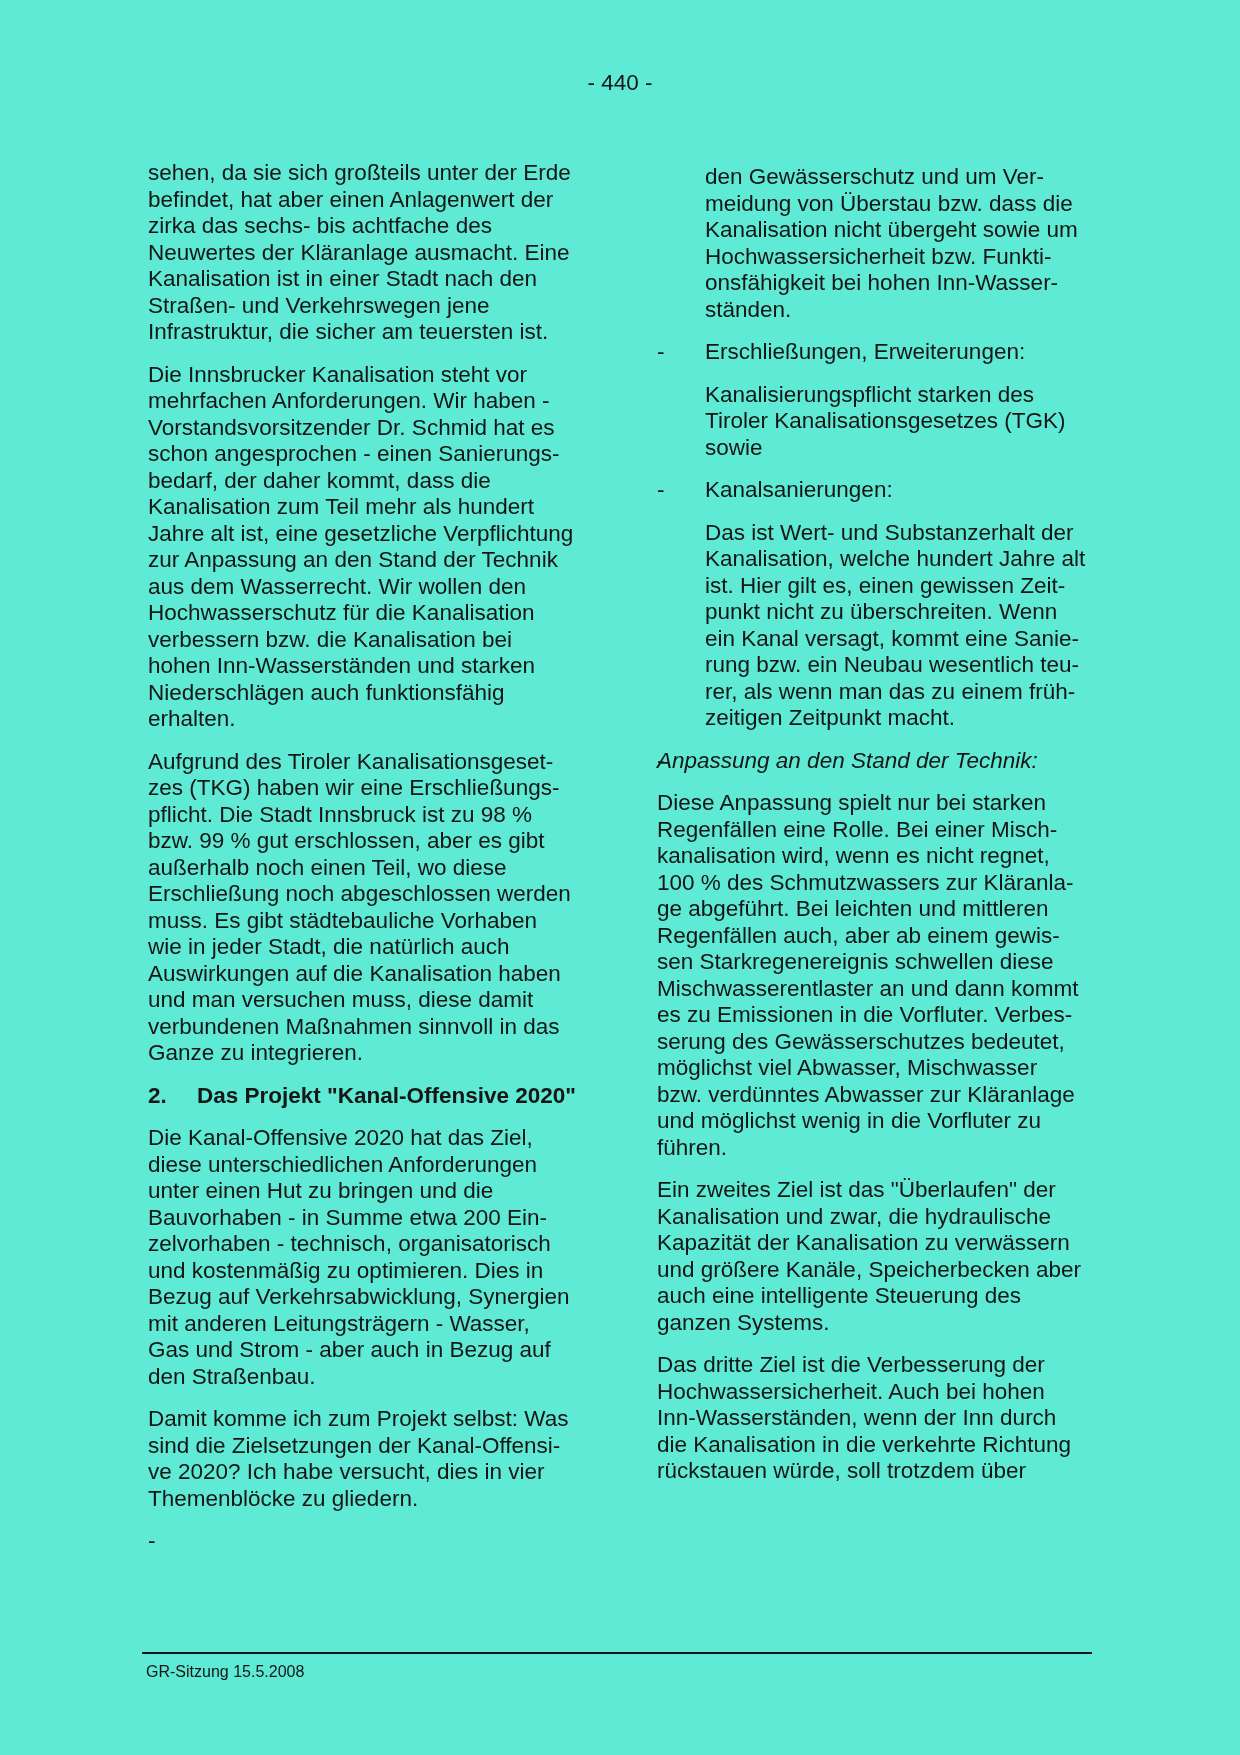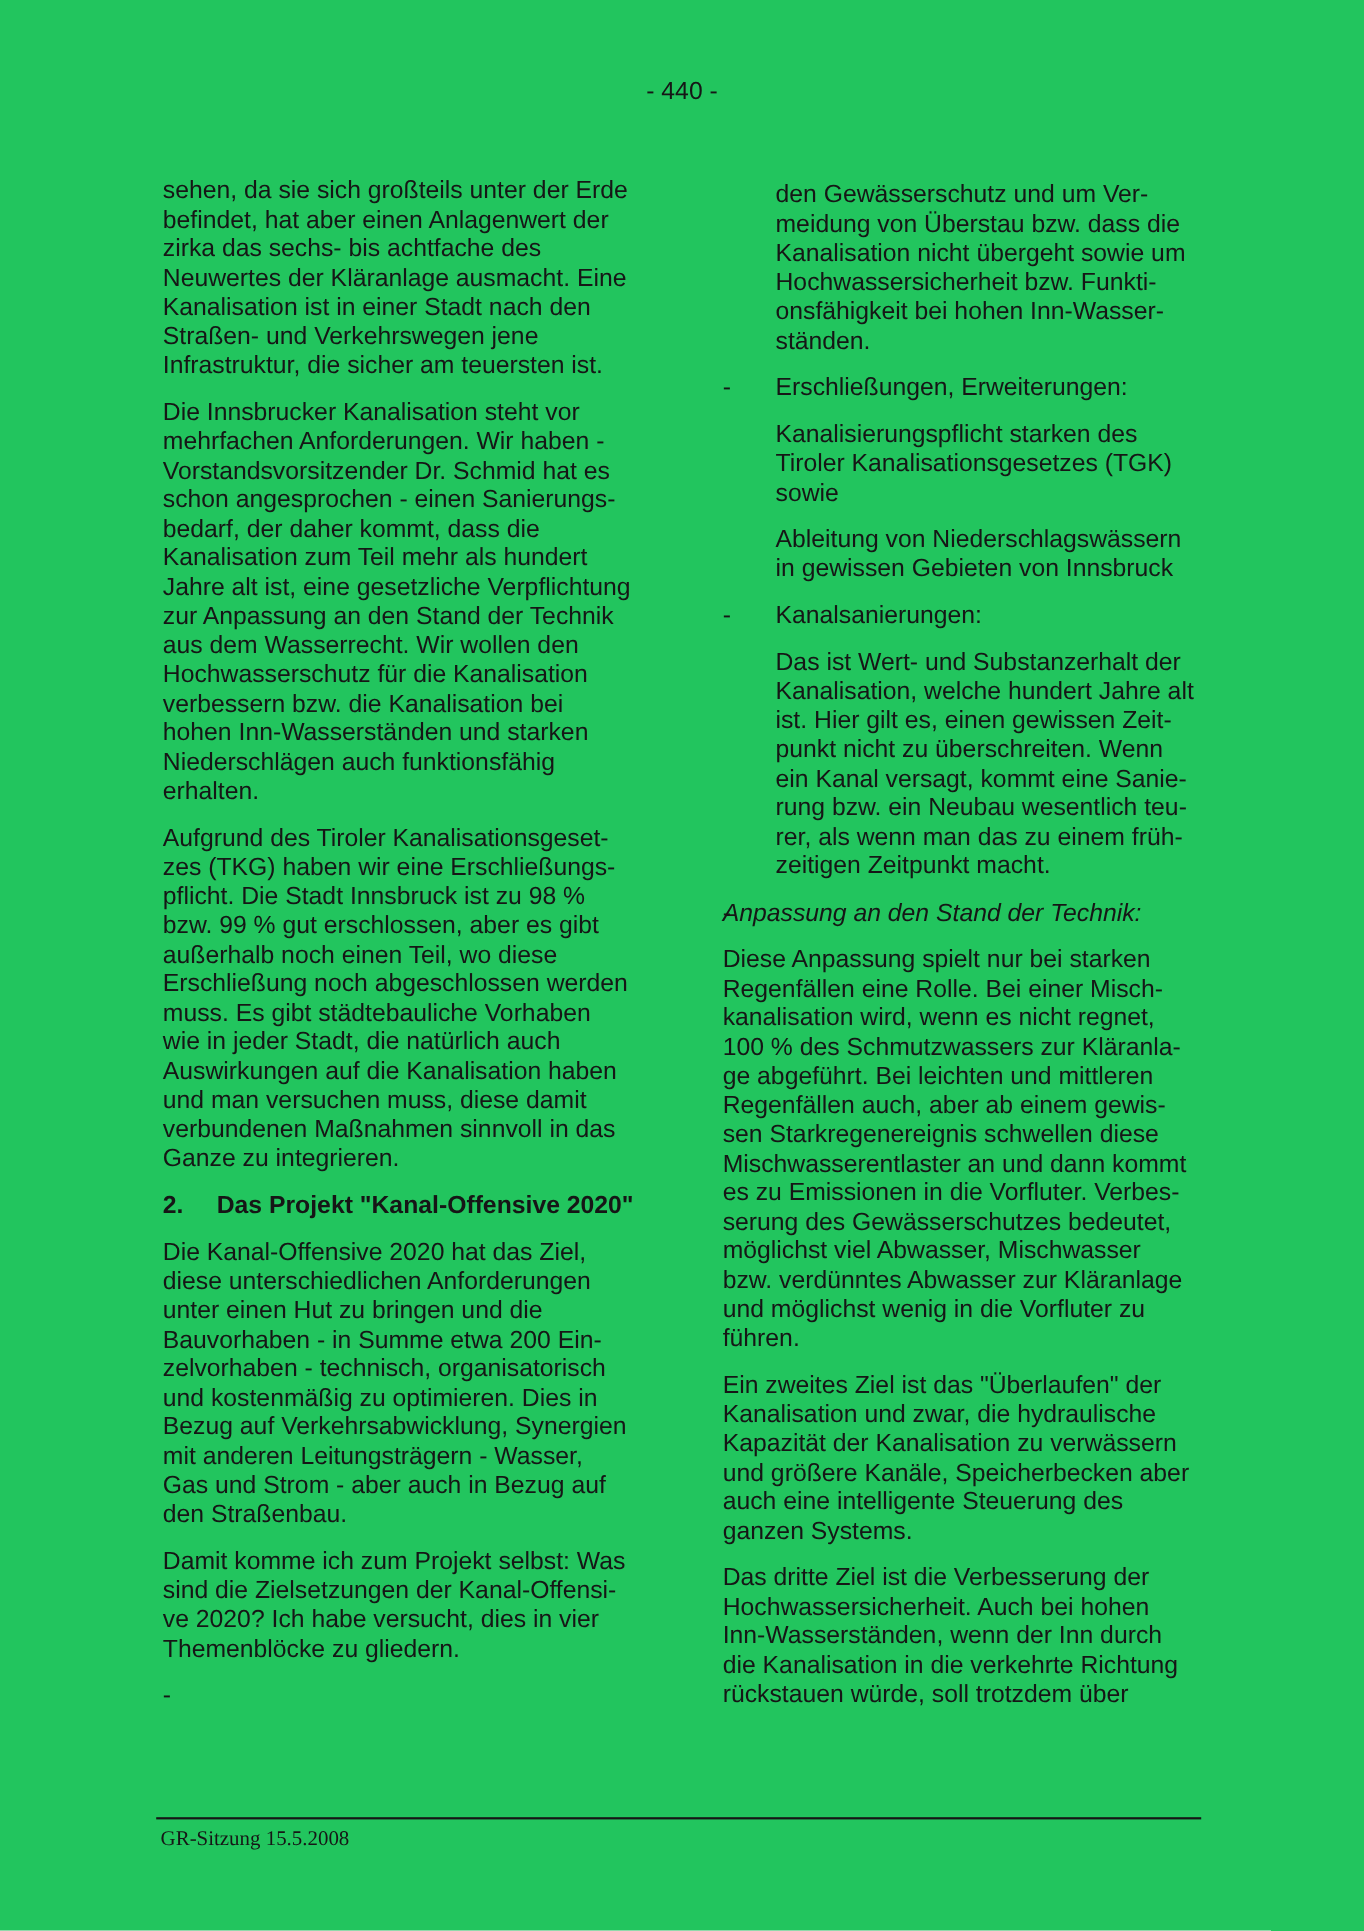--- a/index.html
+++ b/index.html
@@ -4,21 +4,21 @@
 <style>
   html, body {
     margin: 0;
     padding: 0;
     background: #e8e8e8;
   }
   .page {
     position: relative;
     width: 1240px;
     height: 1755px;
-    background: #22c55e;
+    background: #5eead4;
     color: #161616;
     font-family: "Liberation Sans", sans-serif;
     overflow: hidden;
   }
   .page-number {
     position: absolute;
     top: 70px;
     left: 0;
     width: 1240px;
     text-align: center;
@@ -62,23 +62,22 @@
     left: 142px;
     top: 1652px;
     width: 950px;
     height: 2px;
     background: #161616;
   }
   .footer-label {
     position: absolute;
     left: 146px;
     top: 1659px;
-    font-size: 19px;
+    font-size: 16px;
     line-height: 26.5px;
-    font-family: Liberation Serif, serif;
   }
 </style>
 </head>
 <body>
 
 <div class="page">
 
   <div class="page-number">- 440 -</div>
 
   <div class="col col-left">
@@ -137,22 +136,20 @@
     <div class="block indent">den Gewässerschutz und um Ver-
 meidung von Überstau bzw. dass die
 Kanalisation nicht übergeht sowie um
 Hochwassersicherheit bzw. Funkti-
 onsfähigkeit bei hohen Inn-Wasser-
 ständen.</div>
     <div class="block bullet"><span class="marker">-</span><span>Erschließungen, Erweiterungen:</span></div>
     <div class="block indent">Kanalisierungspflicht starken des
 Tiroler Kanalisationsgesetzes (TGK)
 sowie</div>
-    <div class="block indent">Ableitung von Niederschlagswässern
-in gewissen Gebieten von Innsbruck</div>
     <div class="block bullet"><span class="marker">-</span><span>Kanalsanierungen:</span></div>
     <div class="block indent">Das ist Wert- und Substanzerhalt der
 Kanalisation, welche hundert Jahre alt
 ist. Hier gilt es, einen gewissen Zeit-
 punkt nicht zu überschreiten. Wenn
 ein Kanal versagt, kommt eine Sanie-
 rung bzw. ein Neubau wesentlich teu-
 rer, als wenn man das zu einem früh-
 zeitigen Zeitpunkt macht.</div>
     <div class="block bullet"><span class="marker">-</span></div>

